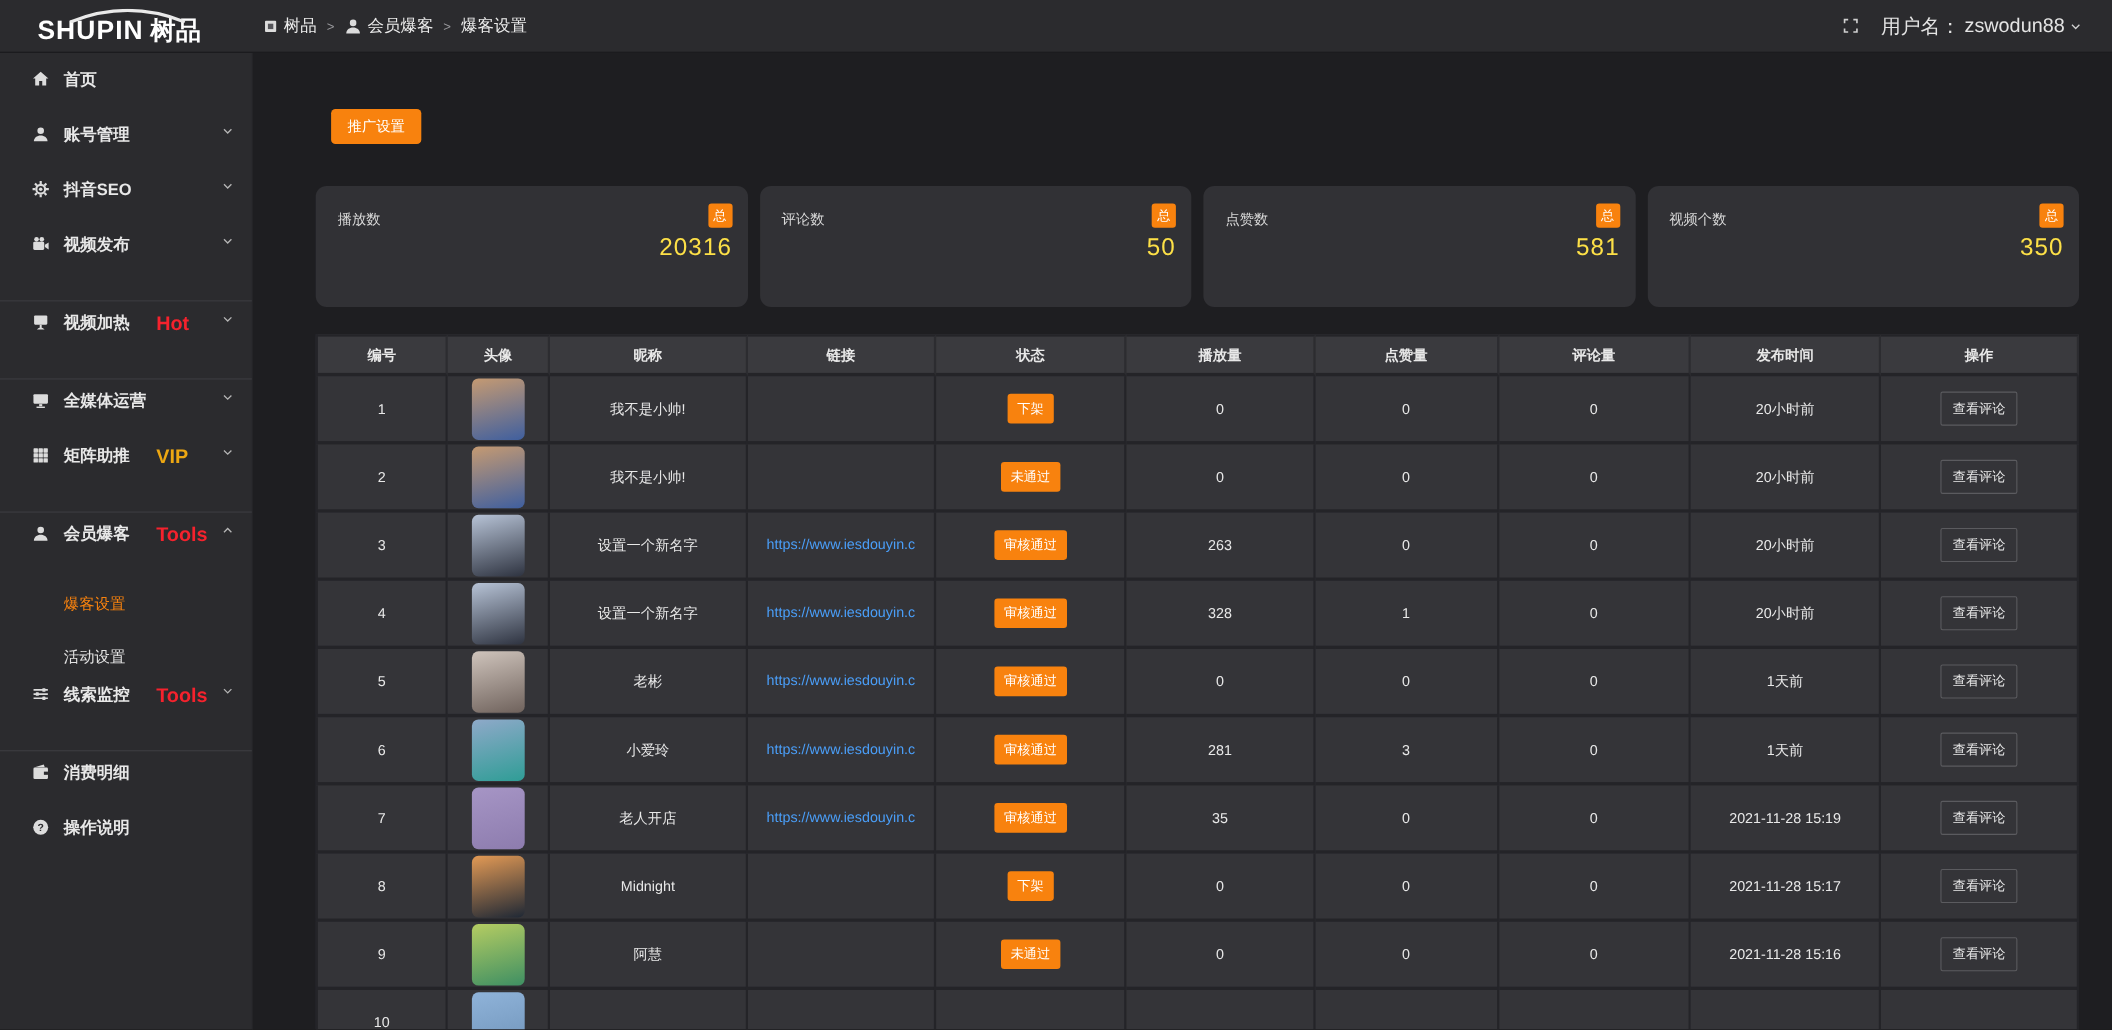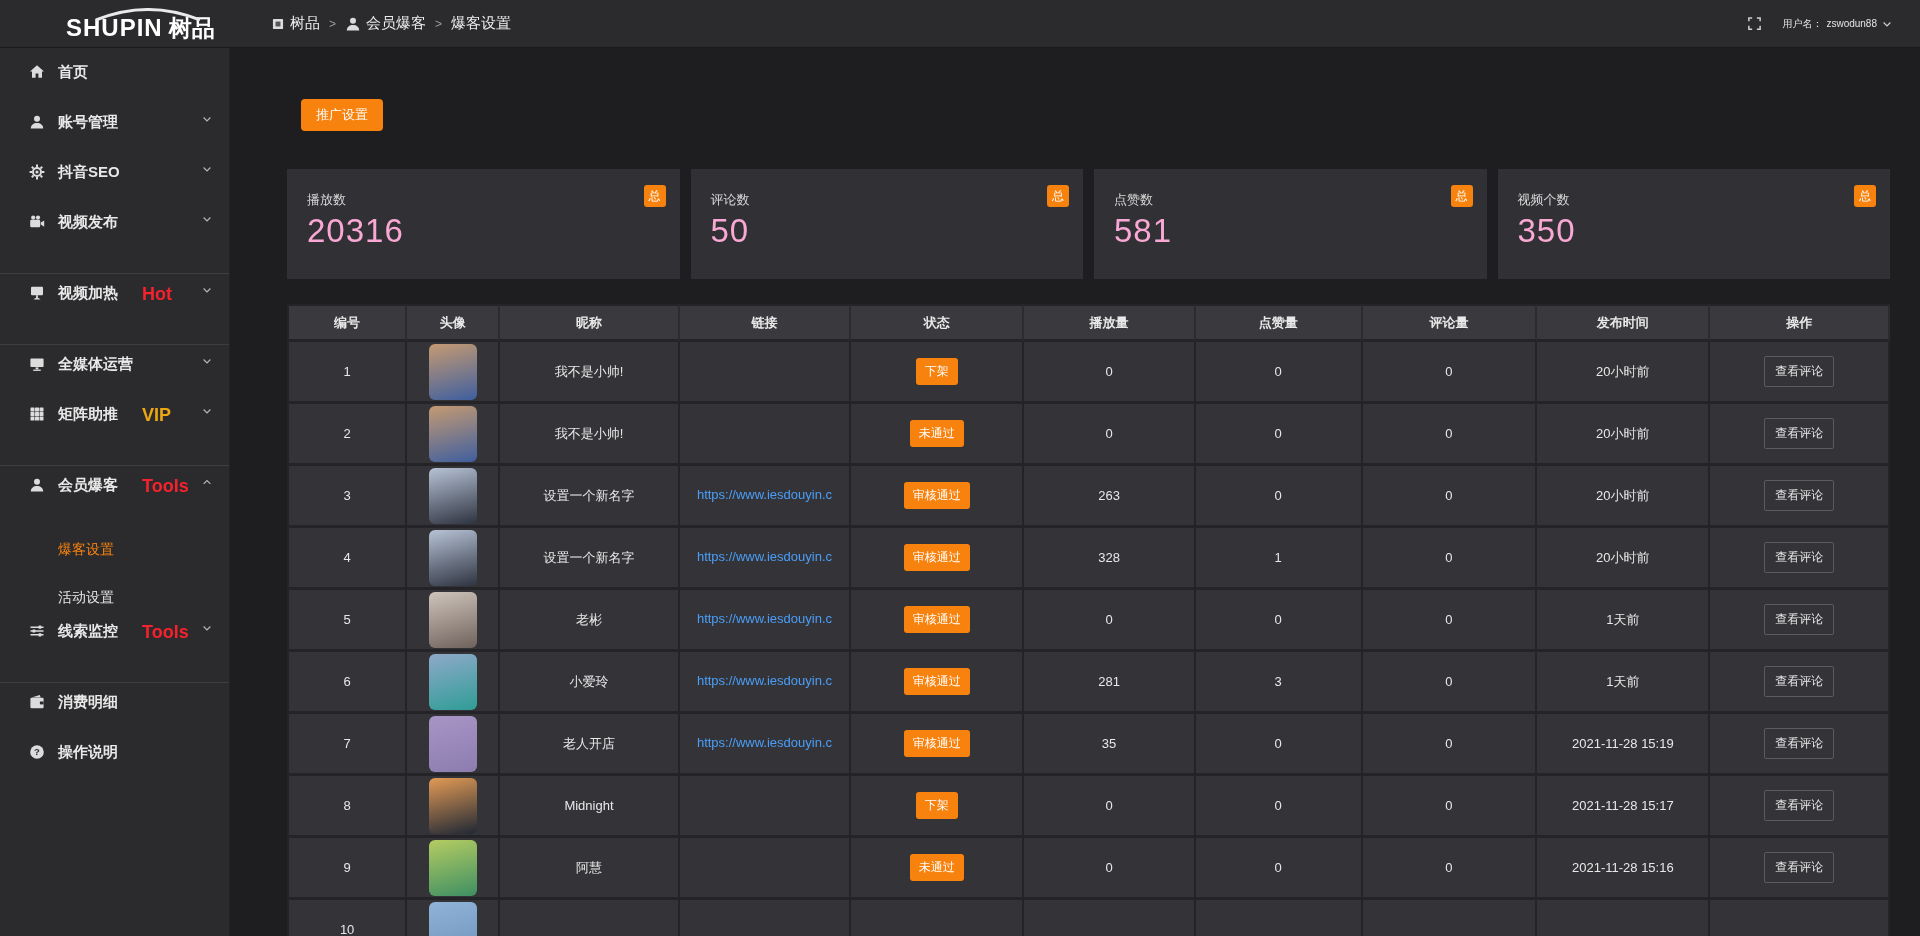--- a/index.html
+++ b/index.html
@@ -2,31 +2,31 @@
 <html><head>
 <meta charset="utf-8">
 <style>
   * { margin:0; padding:0; box-sizing:border-box; }
   html,body { width:1920px; height:936px; overflow:hidden; background:#1e1e21;
     font-family:"Liberation Sans","DejaVu Sans",sans-serif; }
 
   
   .topbar { height:48px; background:#2b2b2e; display:flex; align-items:center;
     border-bottom:1px solid #1a1a1c; position:relative; z-index:2; }
-  .logo-wrap { width:230px; padding-left:34px; flex:0 0 230px;margin-left:32px; }
+  .logo-wrap { width:230px; padding-left:34px; flex:0 0 230px; }
   .logo { position:relative; display:inline-block; padding-top:9px; line-height:1; }
   .logo-arc { position:absolute; top:1px; left:26px; }
   .logo-en { color:#fff; font-weight:bold; font-size:24px; letter-spacing:1px; }
   .logo-cn { color:#fff; font-weight:bold; font-size:23px; margin-left:6px; }
   .breadcrumb { display:flex; align-items:center; gap:9px; margin-left:9px;
     font-size:15px; color:#ececec; }
   .bc-item { display:flex; align-items:center; gap:5px; cursor:pointer; }
   .bc-sep { color:#9a9a9e; font-size:12px; }
   .topbar-right { margin-left:auto; display:flex; align-items:center; gap:20px;
-    padding-right:27px; color:#e4e4e4; font-size:10px; }
+    padding-right:27px; color:#e4e4e4; font-size:18px; }
   .fs-btn { display:flex; align-items:center; cursor:pointer; }
   .user-wrap { display:flex; align-items:center; gap:4px; cursor:pointer; }
 
   
   .layout { display:flex; height:888px; }
   .sidebar { width:230px; flex:0 0 230px; background:#2b2b2e; padding-top:15px;
     border-right:1px solid #242427; overflow:hidden; }
   .sb-item { height:50px; display:flex; align-items:flex-start; padding:0 16px 0 28px;
     color:#e8e8e8; font-size:15px; font-weight:600; cursor:pointer; }
   .sb-icon { width:17px; height:17px; margin-right:13px; display:flex;
@@ -39,24 +39,24 @@
   .sb-divider { height:1px; background:#3d3d41; margin:10px 0; }
 
   .content { flex:1; background:#1e1e21; padding:0 30px 0 57px; overflow:hidden; }
 
   .promo-btn { margin-top:51px; height:32px; padding:0 15px; background:#f8820e;
     color:#fff; font-size:13px; border:none; border-radius:4px; cursor:pointer;
     display:block;margin-left:14px; }
 
   
   .cards { display:flex; gap:11px; margin-top:38px; }
-  .card { flex:1; height:110px; background:#313135; border-radius:0;
+  .card { flex:1; height:110px; background:#313135; border-radius:10px;
     padding:22px 14px 0 20px; position:relative; }
   .card-label { font-size:13px; color:#d8d8d8; }
-  .card-value { font-size:33px; color:#f9a8d4; margin-top:3px; letter-spacing:1px; }
+  .card-value { font-size:22px; color:#fde047; margin-top:3px; letter-spacing:1px;text-align:right; }
   .card-badge { position:absolute; top:16px; right:14px; min-width:22px; height:22px;
     background:#f8820e; color:#fff; font-size:12px; border-radius:3px;
     display:flex; align-items:center; justify-content:center; padding:0 4px; }
 
   
   .table-wrap { margin-top:25px; }
   table { width:100%; border-collapse:separate; border-spacing:0; table-layout:fixed;
     text-align:center; font-size:13px; color:#e8e8e8; }
   th { background:#3a3a3e; height:38px; font-weight:600; font-size:13px;
     border-right:2px solid #2c2c30; border-bottom:3px solid #242428;

